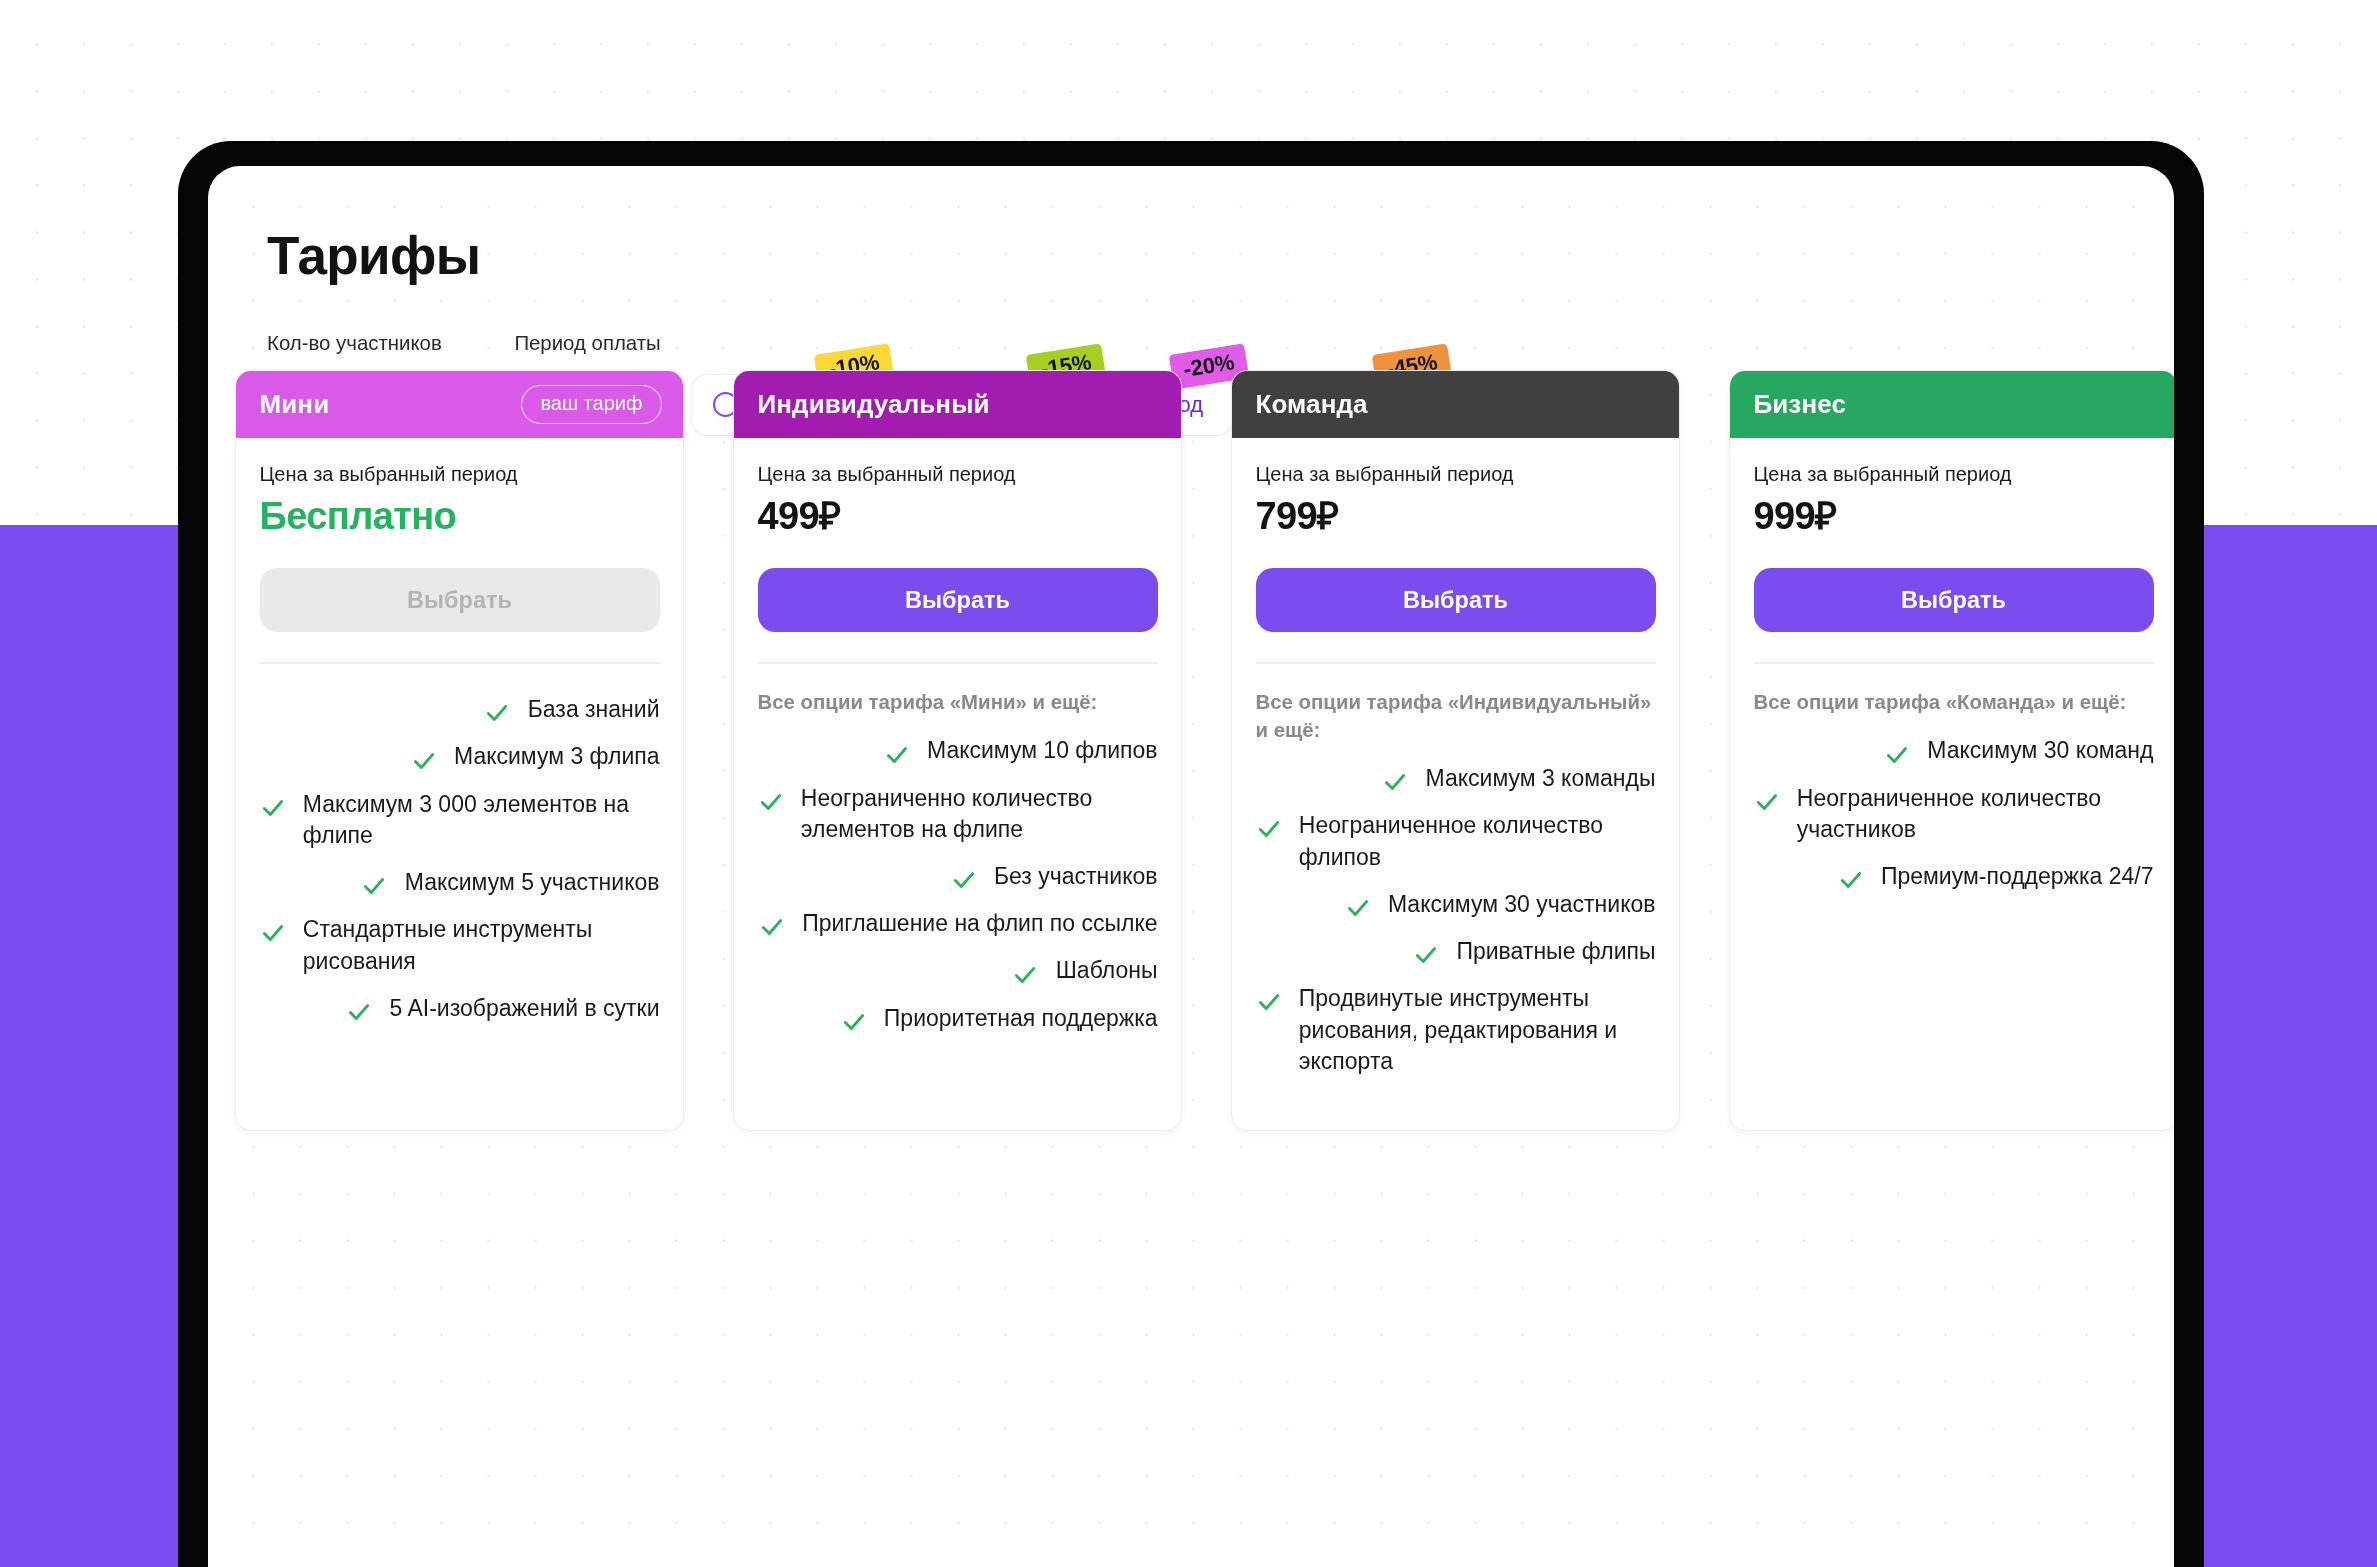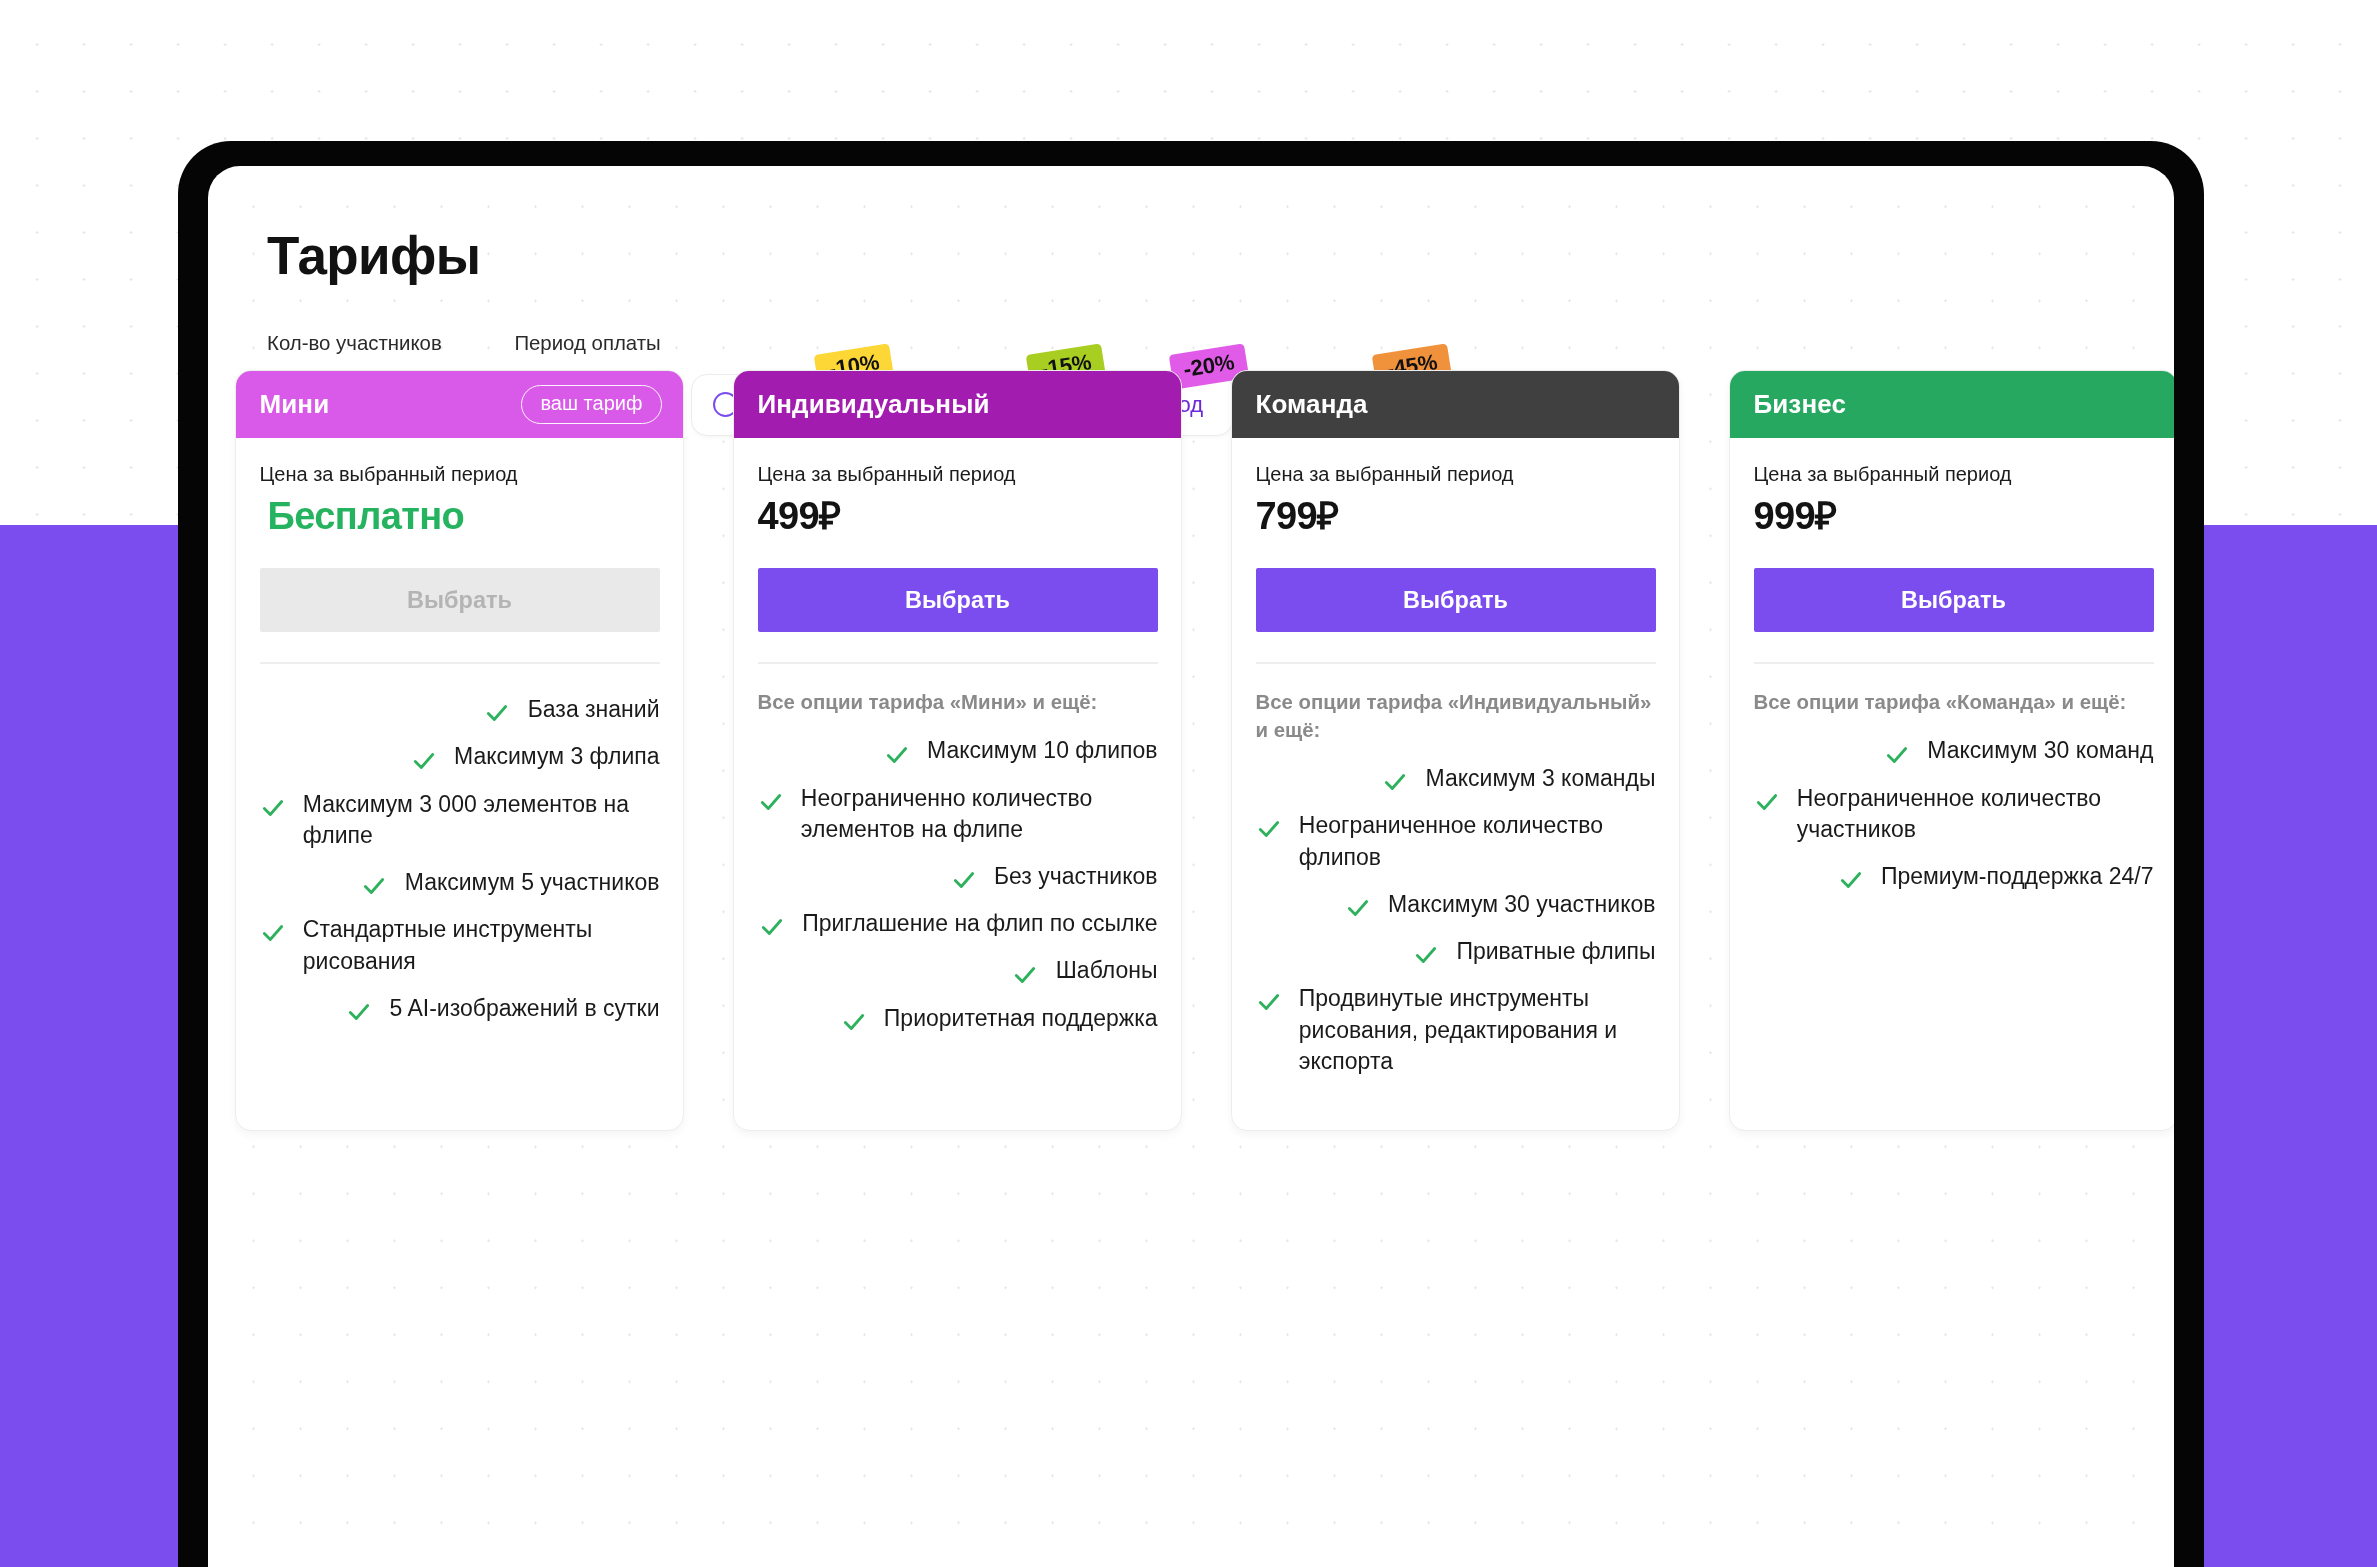--- a/index.html
+++ b/index.html
@@ -212,28 +212,28 @@
     color: #1c1c1c;
     margin-bottom: 8.7px;
   }
   .price {
     font-size: 38px;
     font-weight: bold;
     color: #131313;
     letter-spacing: -0.6px;
     line-height: 1.15;
   }
-  .price.free { color: #25b35f; margin-left: 8px; }
+  .price.free { color: #25b35f; }
 
   .choose-btn {
     margin-top: 30px;
     width: 100%;
     height: 64px;
     border: none;
-    border-radius: 2px;
+    border-radius: 17px;
     background: #7c4dee;
     color: #ffffff;
     font-size: 23.5px;
     font-weight: bold;
     font-family: inherit;
     cursor: pointer;
   }
   .choose-btn.disabled {
     background: #e9e9e9;
     color: #b4b4b4;

